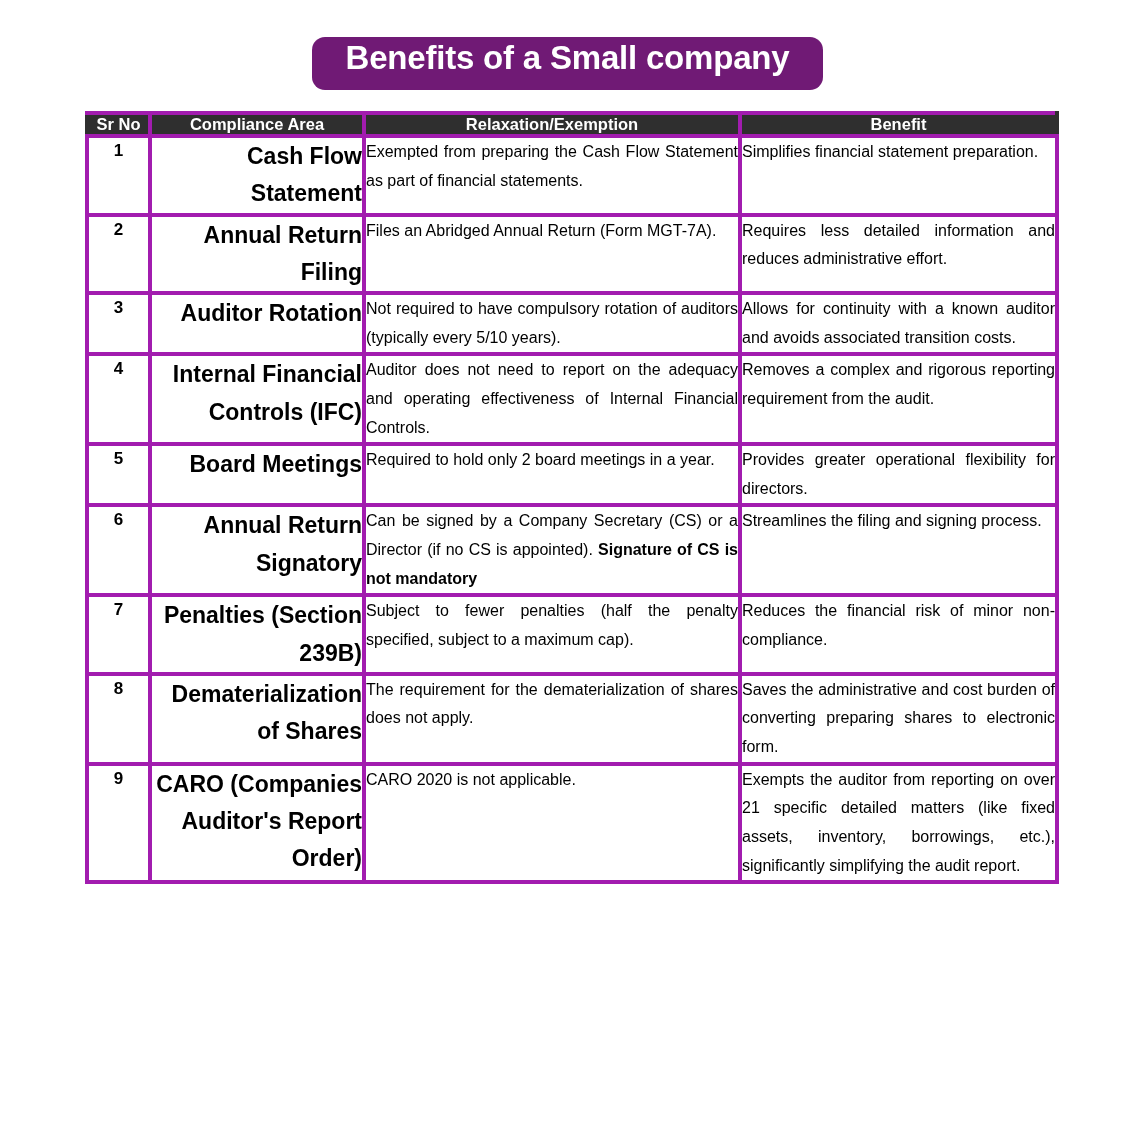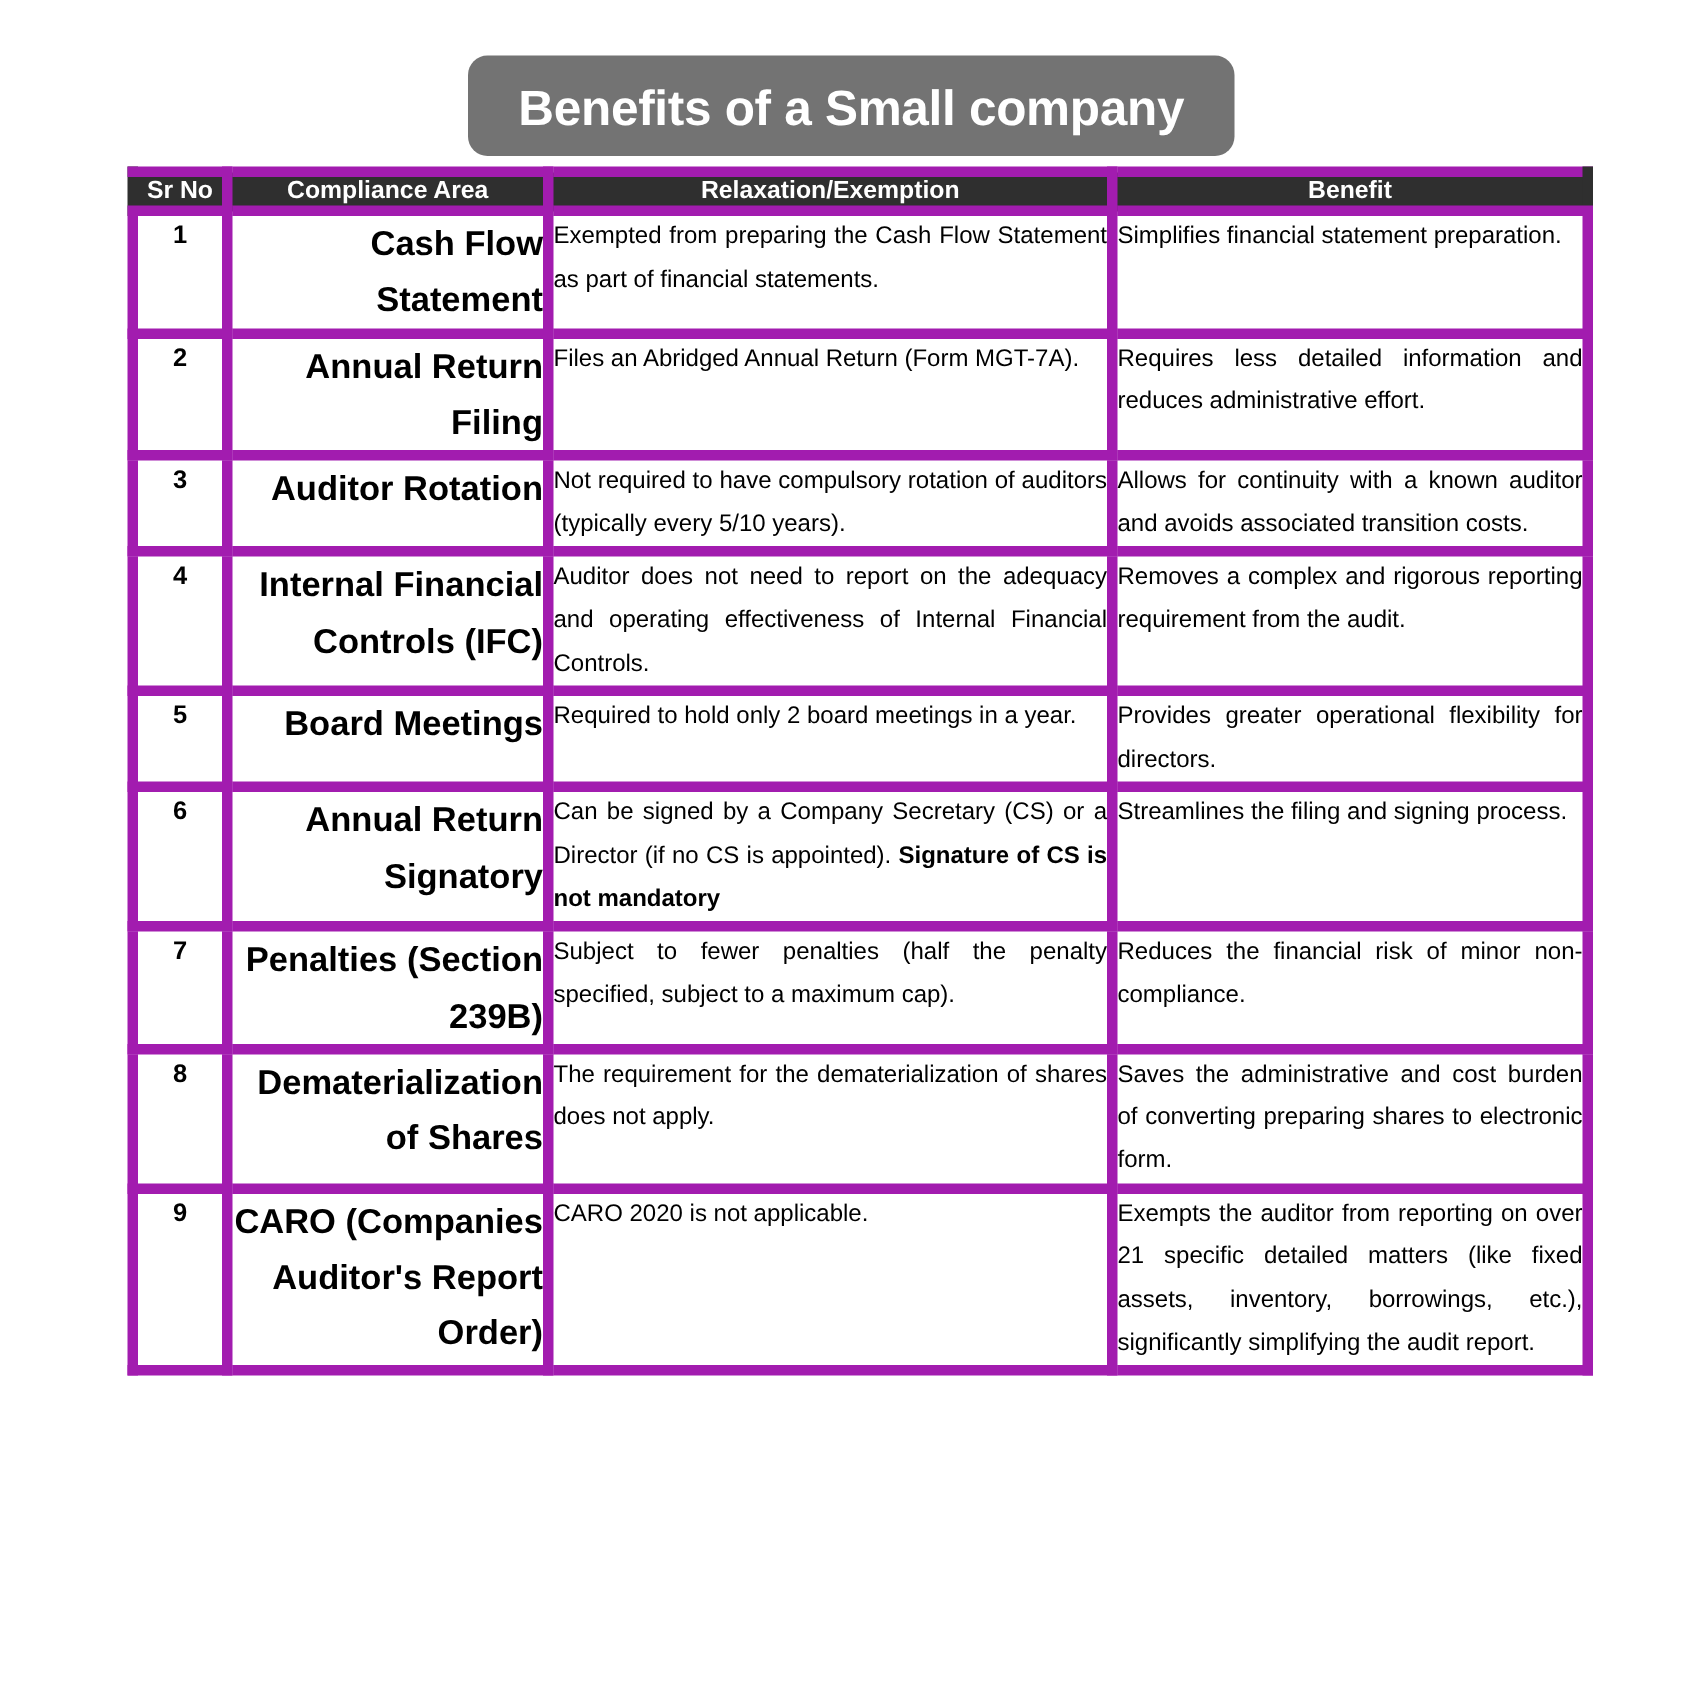--- a/index.html
+++ b/index.html
@@ -24,24 +24,24 @@
   
   .title-wrap {
     position: absolute;
     top: 37px;
     left: 0;
     width: 1135px;
     display: flex;
     justify-content: center;
   }
   .title-pill {
-    background: #737373;
+    background: #701a75;
     color: #ffffff;
     border-radius: 13px;
-    padding: 17px 34px 13px 34px;
+    padding: 3px 34px 13px 34px;
     font-size: 33px;
     font-weight: bold;
     line-height: 1.12;
     letter-spacing: -0.2px;
     white-space: nowrap;
   }
 
   
   .table-wrap {
     position: absolute;
@@ -49,21 +49,21 @@
     top: 111px;
     width: 970px;
   }
   table.benefits {
     border-collapse: collapse;
     table-layout: fixed;
     width: 970px;
   }
   table.benefits th,
   table.benefits td {
-    border: 7px solid #a21caf;
+    border: 4px solid #a21caf;
     vertical-align: top;
     padding: 0;
   }
   thead th {
     background: #2f2f2f;
     color: #ffffff;
     font-size: 16.5px;
     font-weight: bold;
     text-align: center;
     padding: 6px 4px 7px 4px;

